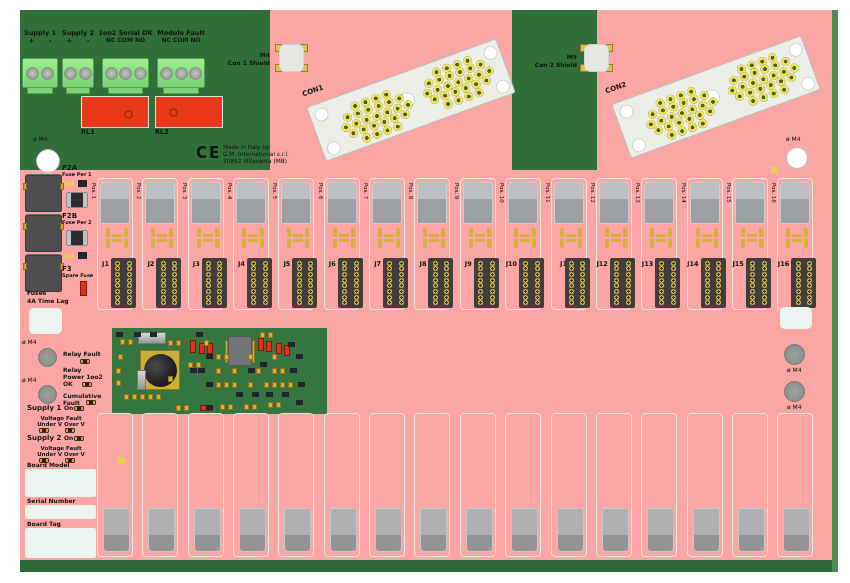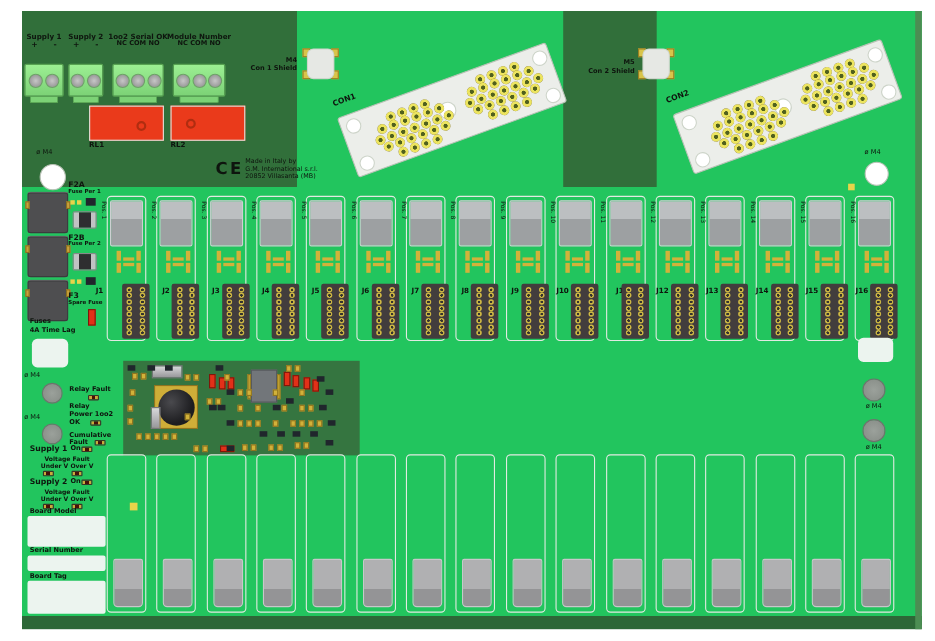--- a/index.html
+++ b/index.html
@@ -1,19 +1,19 @@
 <!DOCTYPE html>
 <html><head>
 <meta charset="utf-8">
 <style>
   * { box-sizing: border-box; margin: 0; padding: 0; }
   html,body { background:#fff; }
   .canvas { position:relative; width:850px; height:583px; background:#ffffff; overflow:hidden;
             font-family:"DejaVu Sans", sans-serif; }
-  .board { position:absolute; left:20px; top:10px; width:818px; height:558px; background:#22c55e;padding-left:28px; }
+  .board { position:absolute; left:20px; top:10px; width:818px; height:558px; background:#fca5a5;padding-left:28px; }
   .abs { position:absolute; }
   .sk { color:#0e150e; white-space:nowrap; line-height:1.15; }
   .b  { font-weight:bold; }
   .f5 { font-size:5px; } .f55{ font-size:5.5px; } .f6 { font-size:6px; } .f65{ font-size:6.5px; }
   .f7 { font-size:7px; }
   .ctr{ text-align:center; } .rgt{ text-align:right; }
   .patch { background:#316f3a; }
   .patch2{ background:#357540; }
   .bstrip{ background:#2d6737; }
   .estrip{ background:#4c8d53; }
@@ -68,21 +68,21 @@
     </div>
     <div class="abs sk ctr" style="left:40px;top:20px;width:36px">
       <div class="b f65">Supply 2</div>
       <div class="b f7" style="word-spacing:12px">+ -</div>
     </div>
     <div class="abs sk ctr" style="left:73px;top:20px;width:65px">
       <div class="b f65">1oo2 Serial OK</div>
       <div class="b f6">NC COM NO</div>
     </div>
     <div class="abs sk ctr" style="left:128px;top:20px;width:66px">
-      <div class="b f65">Module Number</div>
+      <div class="b f65">Module Fault</div>
       <div class="b f6">NC COM NO</div>
     </div>
 
     <div class="abs tblock" style="left:2px;top:48px;width:36px;height:30px">
       <span class="tpin"></span>
         <span class="tpin"></span>
     </div>
     <div class="abs ttab" style="left:7px;top:78px;width:26px;height:6px"></div>
     <div class="abs tblock" style="left:42px;top:48px;width:32px;height:30px">
       <span class="tpin"></span>
@@ -226,21 +226,21 @@
     <div class="abs wbox" style="left:5px;top:518px;width:71px;height:30px;border-radius:2px"></div>
   <div class="abs lane" style="left: 77px; top: 168px; width: 36px; height: 132px;"></div>
       <div class="abs sgray" style="left: 80px; top: 172px; width: 30px; height: 42px;"></div>
       <div class="abs pos" style="left: 68px; top: 173px; width: 9px; height: 38px;">Pos. 1</div>
       <div class="abs hpad" style="left: 86px; top: 218px; width: 4px; height: 9px;"></div>
       <div class="abs hpad" style="left: 86px; top: 229px; width: 4px; height: 9px;"></div>
       <div class="abs hpad" style="left: 104px; top: 218px; width: 4px; height: 9px;"></div>
       <div class="abs hpad" style="left: 104px; top: 229px; width: 4px; height: 9px;"></div>
       <div class="abs hpad" style="left: 92px; top: 224px; width: 10px; height: 3px;"></div>
       <div class="abs hpad" style="left: 92px; top: 229px; width: 10px; height: 3px;"></div>
-      <div class="abs sk" style="left: 67px; top: 251px; width: 22px; text-align: left; font-size: 6.5px; font-weight: bold;">J1</div>
+      <div class="abs sk" style="left: 67px; top: 251px; width: 22px; text-align: right; font-size: 6.5px; font-weight: bold;">J1</div>
       <div class="abs jconn" style="left: 91px; top: 248px; width: 25px; height: 50px;">
         <span class="jpin"></span>
         <span class="jpin"></span>
         <span class="jpin"></span>
         <span class="jpin"></span>
         <span class="jpin"></span>
         <span class="jpin"></span>
         <span class="jpin"></span>
         <span class="jpin"></span>
         <span class="jpin"></span>

